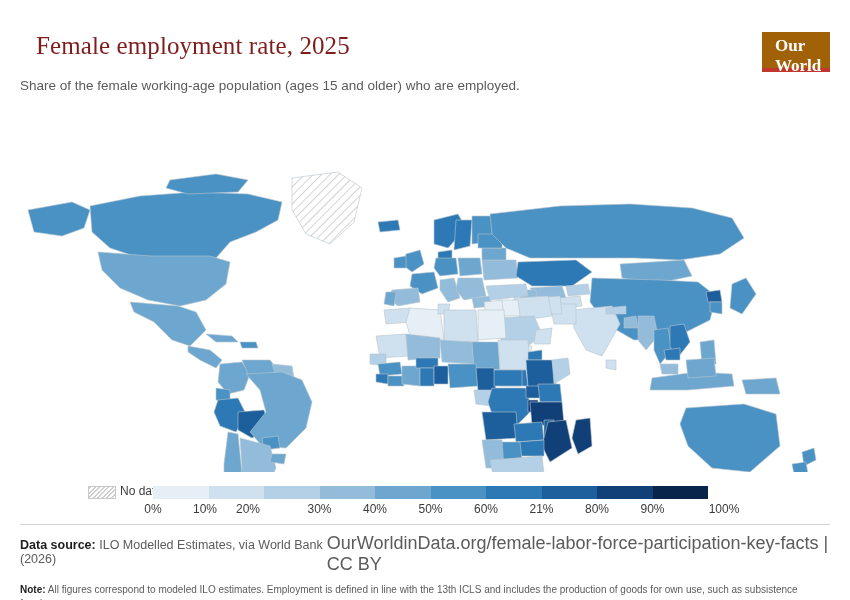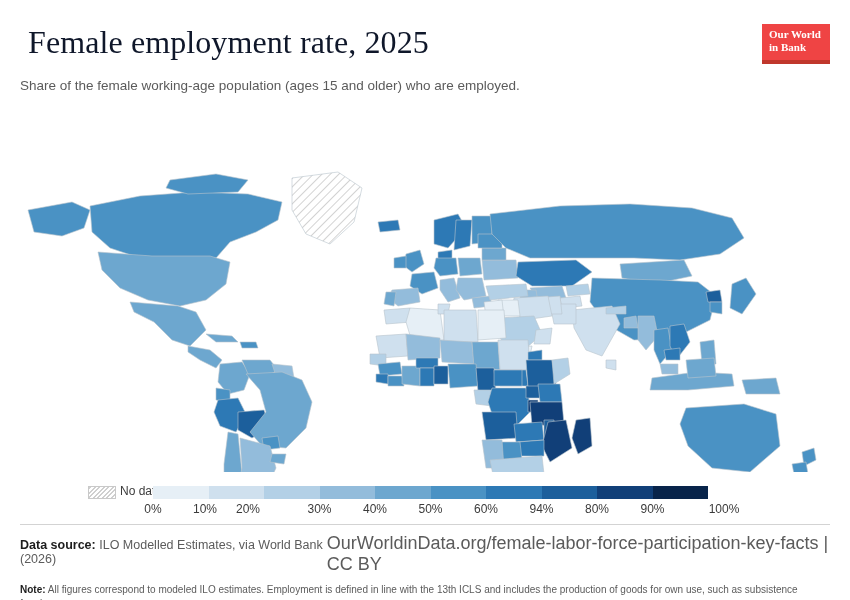--- a/index.html
+++ b/index.html
@@ -21,46 +21,46 @@
     height: 600px;
     box-sizing: border-box;
     padding: 16px 20px 0 20px;
   }
   
   .header {
     position: relative;
   }
   .title {
     font-family: "Liberation Serif", serif;
-    font-size: 32px;
+    font-size: 25px;
     font-weight: 400;
     letter-spacing: 0.1px;
-    color: #0f172a;
-    margin: 8px;
+    color: #7f1d1d;
+    margin: 16px;
     line-height: 1.15;
   }
   .subtitle {
     font-size: 13.5px;
     color: #5b5b5b;
     margin-top: 16px;
     line-height: 1.3;
   }
   .owid-logo {
     position: absolute;
     top: 0;
     right: 0;
     width: 68px;
     height: 40px;
-    background: #ef4444;
+    background: #a16207;
     color: #ffffff;
     border-bottom: 4px solid #c0372c;
     box-sizing: border-box;
-    padding: 4px 5px 0 7px;
+    padding: 4px 5px 0 13px;
     font-family: "Liberation Serif", serif;
-    font-size: 11px;
+    font-size: 17px;
     font-weight: 700;
     line-height: 1.15;
     text-align: left;
   }
   
   .map-wrap {
     position: relative;
     margin-top: 8px;
     width: 810px;
     height: 370px;
@@ -339,21 +339,21 @@
       <div class="legend-swatch" style="background:#08244a"></div>
     </div>
 
     <div class="tick" style="left:65px;">0%</div>
     <div class="tick" style="left:117px;">10%</div>
     <div class="tick" style="left:160px;">20%</div>
     <div class="tick" style="left:231.5px;">30%</div>
     <div class="tick" style="left:287px;">40%</div>
     <div class="tick" style="left:342.5px;">50%</div>
     <div class="tick" style="left:398px;">60%</div>
-    <div class="tick" style="left:453.5px;">94%</div>
+    <div class="tick" style="left:453.5px;">21%</div>
     <div class="tick" style="left:509px;">80%</div>
     <div class="tick" style="left:564.5px;">90%</div>
     <div class="tick" style="left:636px;">100%</div>
   </div>
 
   <div class="footer">
     <div class="footer-rule"></div>
     <div class="footer-row">
       <div class="left">
         <b>Data source:</b>

